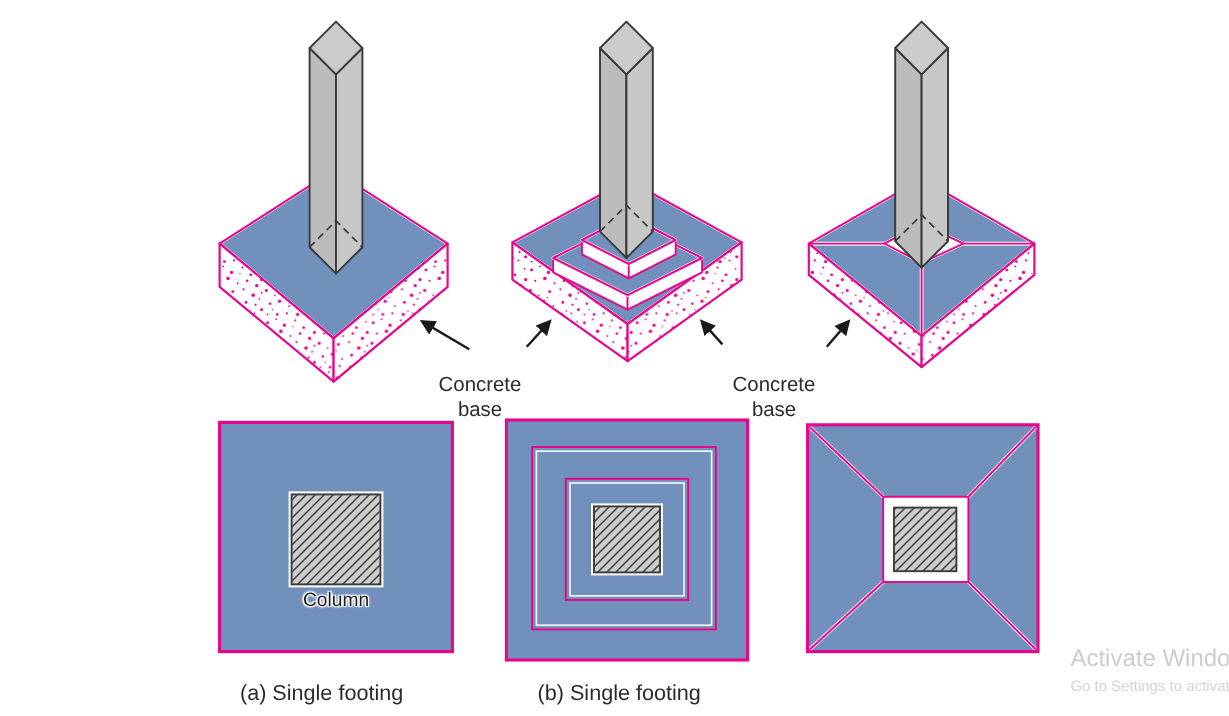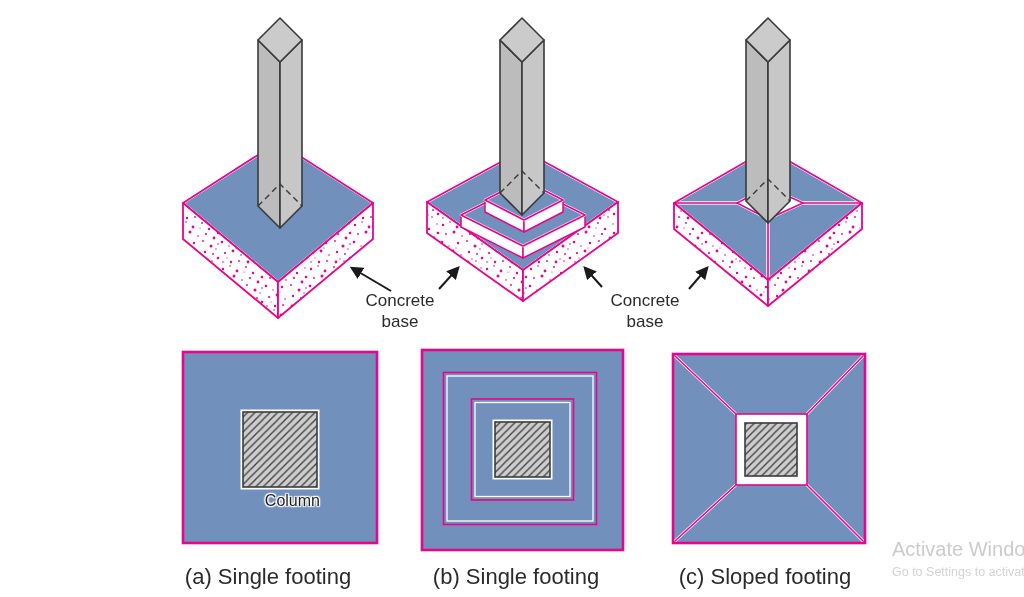--- a/index.html
+++ b/index.html
@@ -26,24 +26,24 @@
   .hatch-rect  {fill:url(#hatch);stroke:var(--hatch_line,#3c3c3c);stroke-width:1.6;}
   .hatch-bg    {fill:var(--hatch_fill,#cdcdcd);}
   .hatch-ln    {stroke:var(--hatch_line,#3c3c3c);stroke-width:1.25;}
   .halo        {fill:#fff;}
   .ridge-w     {stroke:#fff;stroke-width:3;}
   .ridge-m     {stroke:var(--outline_magenta,#e6058c);stroke-width:1.6;}
   .collar      {fill:#fff;stroke:var(--outline_magenta,#e6058c);stroke-width:1.6;}
 
   
   .lbl{position:absolute;font-size:17px;line-height:21px;color:var(--label_text,#2b2b2b);
-       text-align:center;white-space:nowrap;}
-  .caption{position:absolute;font-size:22px;line-height:22px;color:var(--label_text,#2b2b2b);
+       text-align:center;white-space:nowrap;margin-top:20px;}
+  .caption{position:absolute;font-size:18px;line-height:22px;color:var(--label_text,#2b2b2b);
        text-align:center;width:200px;white-space:nowrap;}
-  .column-lbl{position:absolute;left:240px;top:492px;width:80px;text-align:right;
+  .column-lbl{position:absolute;left:240px;top:492px;width:80px;text-align:center;
        font-size:16px;color:#1f1f1f;
        text-shadow:0 0 2px #fff,0 0 3px #fff,1px 1px 1px #fff,-1px -1px 1px #fff,1px -1px 1px #fff,-1px 1px 1px #fff;}
   .wm{position:absolute;left:892px;top:537px;white-space:nowrap;}
   .wm1{font-size:20px;line-height:24px;color:var(--watermark_text,#cccccc);}
   .wm2{font-size:12.5px;line-height:16px;color:var(--watermark_sub,#d4d4d4);margin-top:3px;}
 </style>
 </head>
 <body>
 
 <div class="stage">
@@ -208,20 +208,19 @@
   </div>
   <div class="lbl" style="left:598px;top:290px;width:94px;">
     <div>Concrete</div>
     <div>base</div>
   </div>
 
   <div class="column-lbl">Column</div>
 
   <div class="caption" style="left:168px;top:566px;">(a) Single footing</div>
   <div class="caption" style="left:416px;top:566px;">(b) Single footing</div>
-  <div class="caption" style="left:665px;top:566px;">(c) Sloped footing</div>
 
   <div class="wm">
     <div class="wm1">Activate Windows</div>
     <div class="wm2">Go to Settings to activate</div>
   </div>
 
 </div>
 
 </body></html>

